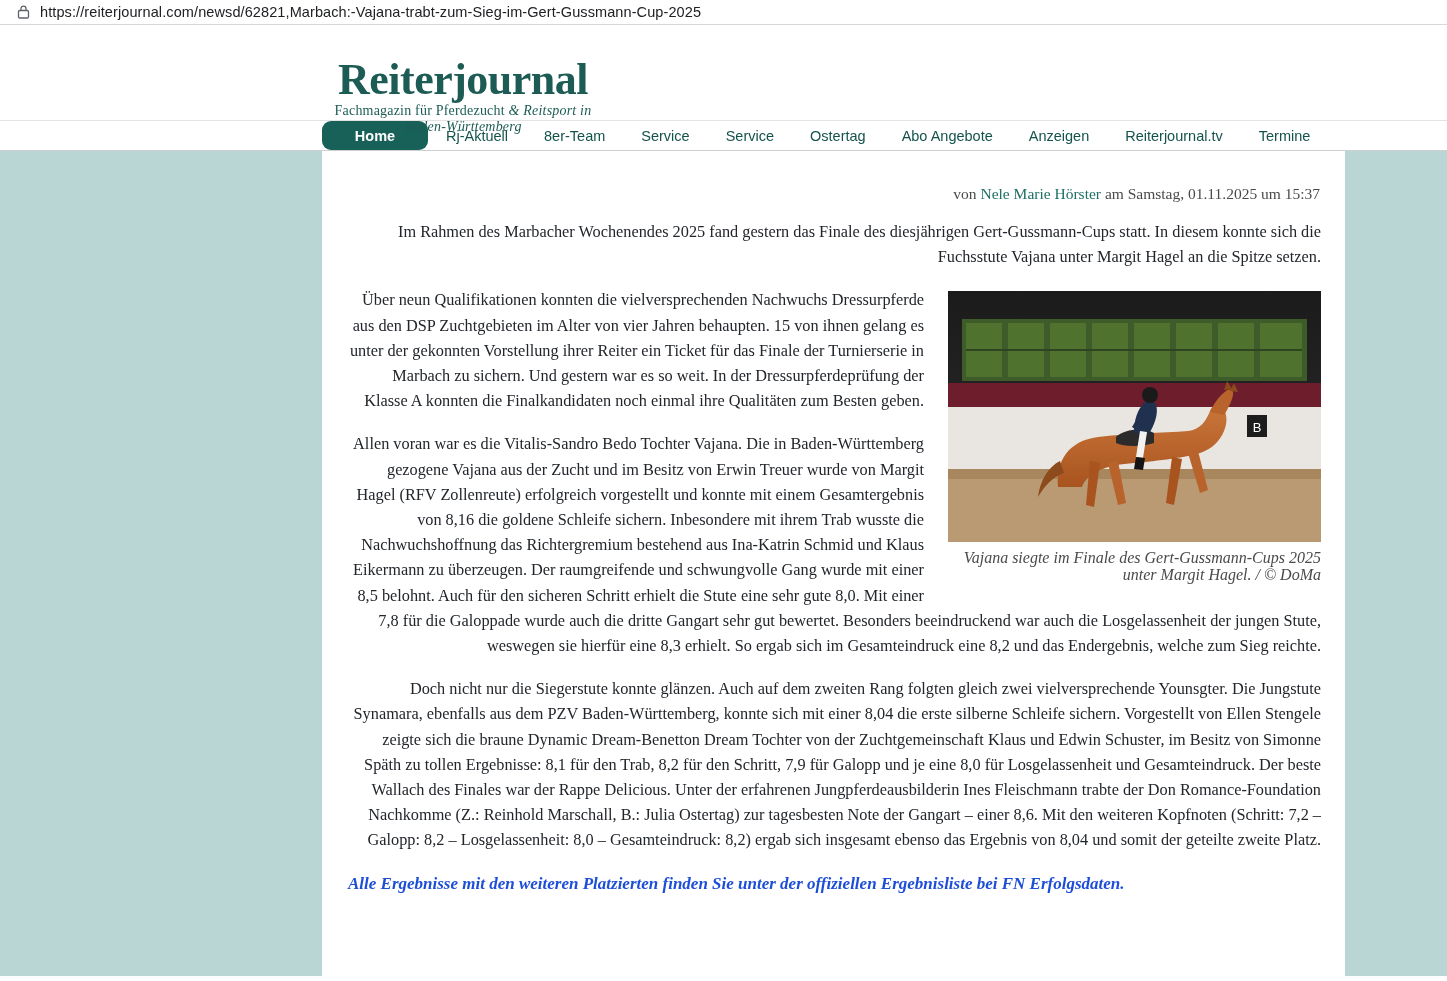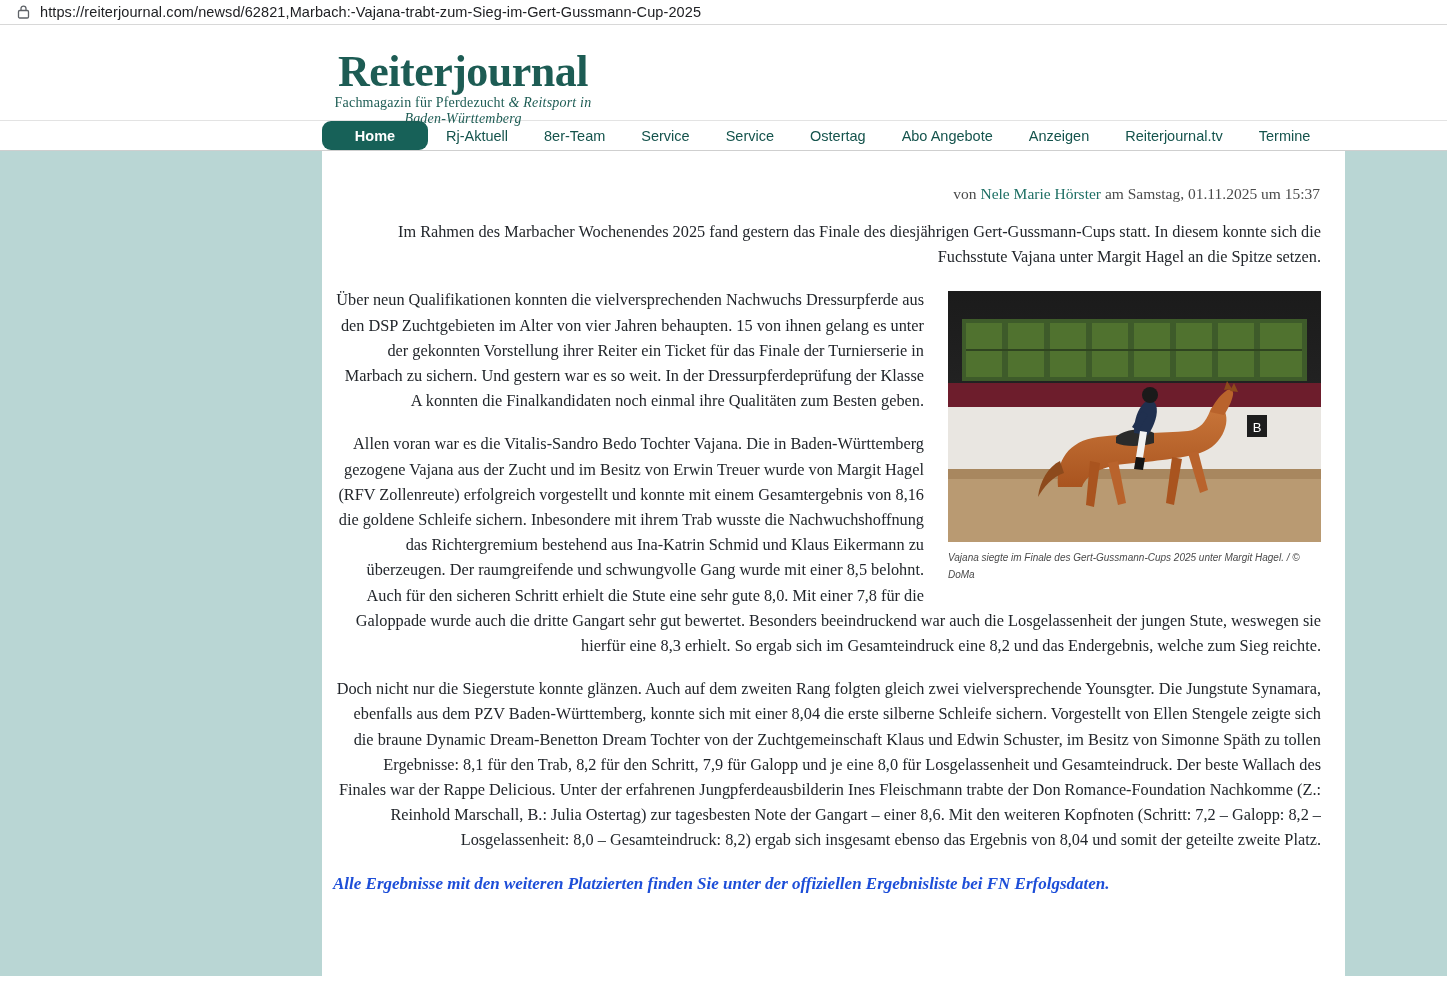--- a/index.html
+++ b/index.html
@@ -46,21 +46,21 @@
   
   .site-header {
     height: 95px;
     background: #ffffff;
     position: relative;
     border-bottom: 1px solid #e3e3e3;
   }
   .logo-wrap {
     position: absolute;
     left: 318px;
-    top: 24px;
+    top: 32px;
     width: 290px;
     text-align: center;
   }
   .logo-title {
     font-family: "Liberation Serif", serif;
     font-size: 44px;
     line-height: 46px;
     font-weight: 700;
     color: #1d5c54;
     letter-spacing: -0.5px;
@@ -122,21 +122,21 @@
     width: 102px;
     background: #b9d6d4;
   }
   .content {
     position: absolute;
     left: 322px;
     right: 102px;
     top: 0;
     bottom: 0;
     background: #ffffff;
-    padding: 14px 24px 0 11px;
+    padding: 14px 24px 0 26px;
     box-sizing: border-box;
     overflow: hidden;
   }
 
   .byline {
     text-align: right;
     font-family: "Liberation Serif", serif;
     font-size: 15.5px;
     color: #4a4a4a;
     margin-top: 20px;
@@ -187,26 +187,26 @@
     margin: 4px 0 6px 24px;
   }
   .figure .photo {
     width: 373px;
     height: 251px;
     display: block;
     border: 0;
     background: #2b2b2b;
   }
   .figure figcaption {
-    font-family: Liberation Sans, sans-serif;
+    font-family: Liberation Serif, serif;
     font-style: italic;
-    font-size: 10px;
+    font-size: 16px;
     line-height: 17px;
     color: #4a4a4a;
-    text-align: left;
+    text-align: right;
     margin-top: 7px;
   }
   .result-link {
     font-family: "Liberation Serif", serif;
     font-weight: 700;
     font-style: italic;
     font-size: 17px;
     color: #1d4ed8;
     text-decoration: none;
     display: block;

